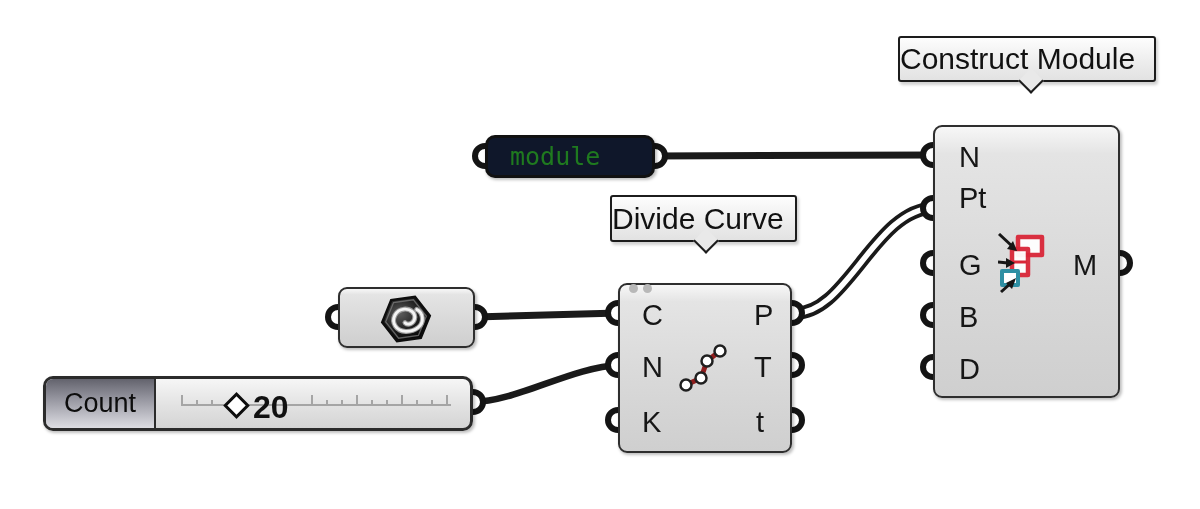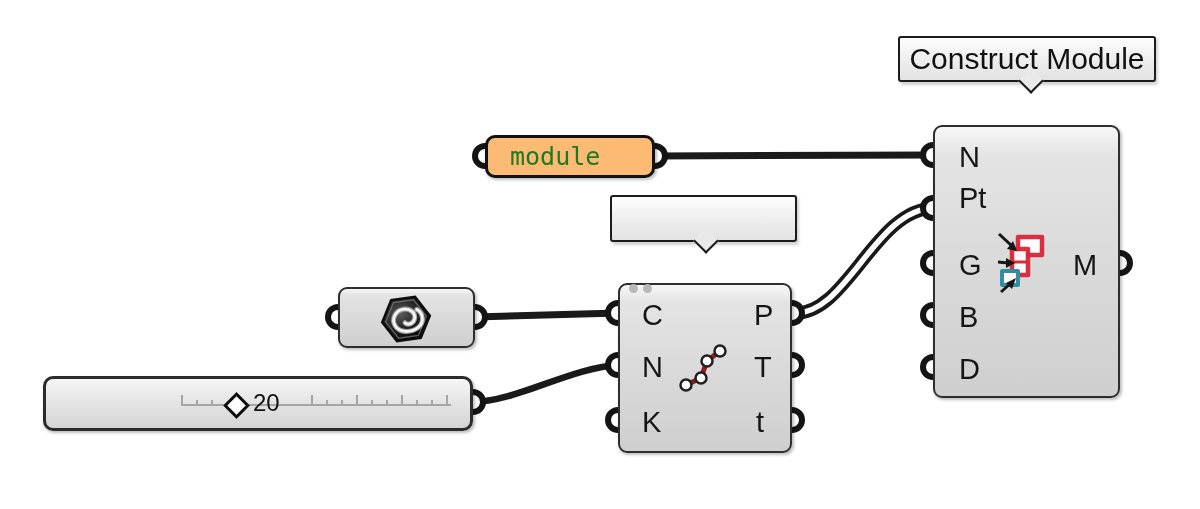--- a/index.html
+++ b/index.html
@@ -14,47 +14,47 @@
         background:#fff;border-radius:50%;z-index:2;}
   
   .comp{position:absolute;box-sizing:border-box;border:2.5px solid #2e2e2e;border-radius:9px;
         background:linear-gradient(180deg,#f7f7f7 0%,#e4e4e4 10%,#d9d9d9 55%,#cfcfcf 100%);
         box-shadow:1.5px 2px 3px rgba(0,0,0,.25);z-index:3;}
   .portlabel{position:absolute;transform:translateY(-50%);font-size:29px;color:#161616;line-height:1;}
   
   .bubble{position:absolute;box-sizing:border-box;border:2.5px solid #1c1c1c;border-radius:3px;
           background:linear-gradient(180deg,#fdfdfd 0%,#ececec 60%,#e2e2e2 100%);
           box-shadow:2px 2.5px 3px rgba(0,0,0,.18);z-index:5;
-          display:flex;align-items:center;justify-content:center;font-size:30px;color:#111;}
+          display:flex;align-items:center;justify-content:flex-start;font-size:30px;color:#111;}
   .tail{position:absolute;bottom:-10px;width:16px;height:16px;background:#e9e9e9;
         transform:rotate(45deg);border-right:2.5px solid #1c1c1c;border-bottom:2.5px solid #1c1c1c;}
   
   #module-panel{position:absolute;left:485px;top:135px;width:170px;height:43px;box-sizing:border-box;
-        border:3px solid #111;border-radius:10px;background:#fdba74;z-index:3;
+        border:3px solid #111;border-radius:10px;background:#0f172a;z-index:3;
         display:flex;align-items:center;padding-left:22px;
         font-family:"DejaVu Sans Mono", monospace;font-size:25px;color:#1f7a1f;
         box-shadow:1.5px 2px 3px rgba(0,0,0,.25);}
   
   #count-slider{position:absolute;left:43px;top:376px;width:430px;height:55px;box-sizing:border-box;
         border:3px solid #2b2b2b;border-radius:10px;overflow:hidden;z-index:3;
         background:linear-gradient(180deg,#f6f6f6 0%,#e2e2e2 55%,#d4d4d4 100%);
         box-shadow:1.5px 2px 3px rgba(0,0,0,.25);}
   #slider-label{position:absolute;left:0;top:0;width:110px;height:100%;box-sizing:border-box;
         border-right:2.5px solid #2b2b2b;
         background:linear-gradient(180deg,#63636d 0%,#8f8f99 35%,#c6c6cd 80%,#dddde2 100%);
         display:flex;align-items:center;justify-content:center;font-size:27px;color:#0d0d0d;}
   .ruler-line{position:absolute;left:135px;top:25px;width:270px;height:2px;background:#a5a5a5;}
   .tickseg{position:absolute;top:16px;height:10px;}
   .tick-major{position:absolute;left:0;top:0;width:100%;height:10px;
         background:repeating-linear-gradient(90deg,#a5a5a5 0 2px,transparent 2px 45px);}
   .tick-minor{position:absolute;left:0;top:5px;width:100%;height:5px;
         background:repeating-linear-gradient(90deg,#a5a5a5 0 2px,transparent 2px 15px);}
   #slider-handle{position:absolute;left:181px;top:17px;width:13px;height:13px;box-sizing:content-box;
         border:3.5px solid #0d0d0d;background:#fff;transform:rotate(45deg);}
-  #slider-value{position:absolute;left:207px;top:10px;font-size:24px;color:#111;}
+  #slider-value{position:absolute;left:207px;top:10px;font-size:32px;color:#111;font-weight:bold;}
   
   .dot{position:absolute;width:9px;height:9px;border-radius:50%;background:#b8b8b8;z-index:4;}
   .icon{position:absolute;}
 </style>
 </head>
 <body>
 
 <div id="canvas">
 
   <svg id="wires" width="1200" height="509">
@@ -138,34 +138,38 @@
       <line x1="1" y1="1" x2="15" y2="14" stroke="#161616" stroke-width="3"></line>
       <polygon points="19,18 9,16 15,8" fill="#161616"></polygon>
       <line x1="0" y1="29" x2="10" y2="30" stroke="#161616" stroke-width="3"></line>
       <polygon points="17,30 8,25 8,35" fill="#161616"></polygon>
       <line x1="3" y1="59" x2="13" y2="50" stroke="#161616" stroke-width="3"></line>
       <polygon points="18,45 8,50 14,56" fill="#161616"></polygon>
     </svg>
   </div>
 
   <div id="count-slider">
+    <div id="slider-label">
+      <span>Count</span>
+    </div>
     <div class="ruler-line"></div>
     <div class="tickseg" style="left:135px;width:33px">
       <div class="tick-major"></div>
         <div class="tick-minor"></div>
     </div>
     <div class="tickseg" style="left:265px;width:141px">
       <div class="tick-major"></div>
         <div class="tick-minor"></div>
     </div>
     <div id="slider-handle"></div>
     <div id="slider-value">20</div>
   </div>
 
   <div class="bubble" style="left:898px;top:36px;width:258px;height:46px;">
     <span>Construct Module</span>
     <div class="tail" style="left:122px"></div>
   </div>
   <div class="bubble" style="left:610px;top:195px;width:187px;height:47px;">
+    <span>Divide Curve</span>
     <div class="tail" style="left:85px"></div>
   </div>
 
 </div>
 
 </body></html>

